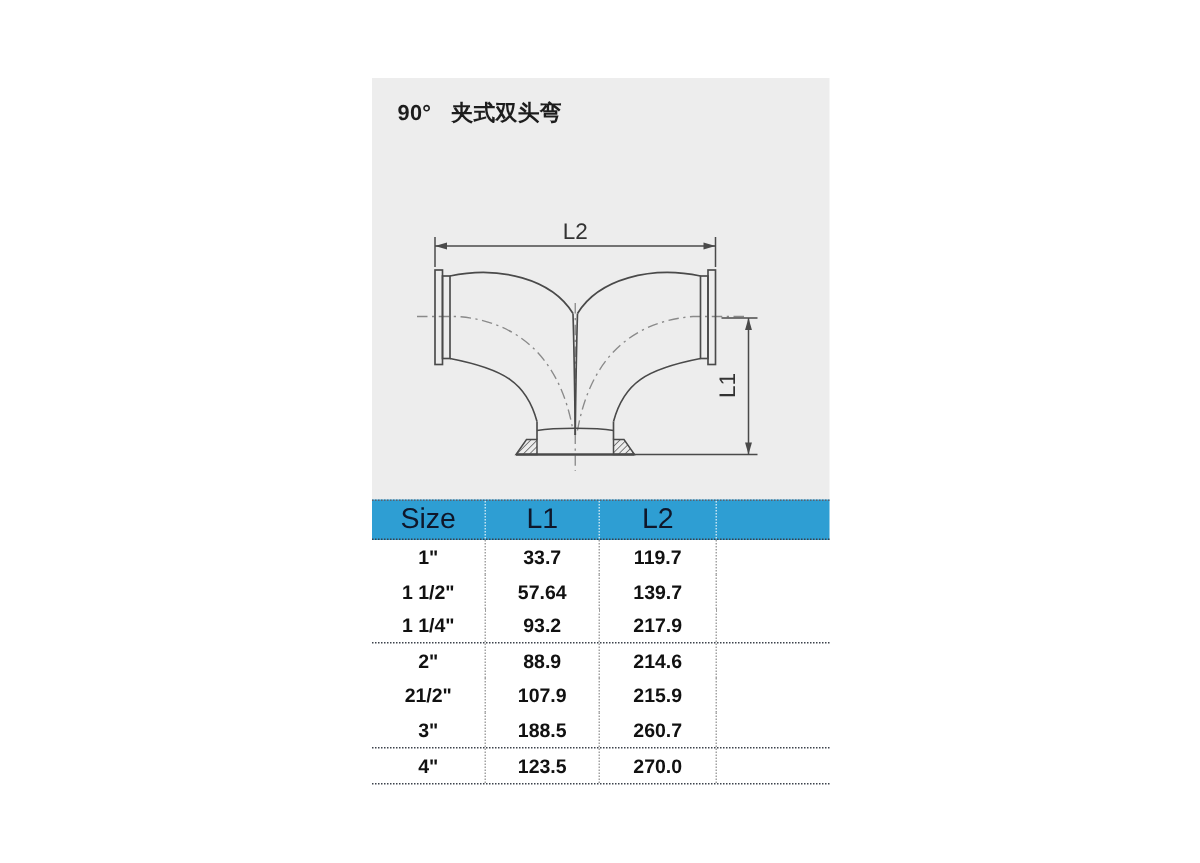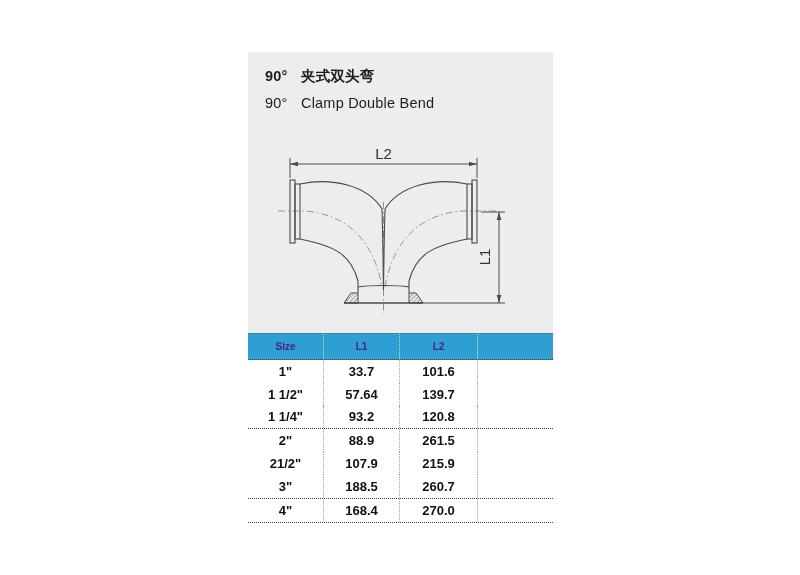--- a/index.html
+++ b/index.html
@@ -8,41 +8,38 @@
   .card{position:absolute;left:248px;top:52px;width:305px;height:281px;background:#ededed;}
   .titles{position:absolute;left:17px;top:11px;color:#1d1d1d;}
   .title-line{height:27px;line-height:27px;font-size:14.5px;letter-spacing:.2px;white-space:nowrap;}
   .title-line .angle{display:inline-block;width:36px;}
   .title-cn{font-weight:bold;}
   .diagram{position:absolute;left:0;top:88px;}
 
   .spec-table{position:absolute;left:248px;top:333px;width:305px;color:#111;}
   .thead{display:flex;height:27px;background:#2e9ed3;
          border-top:1px dotted #5a6270;border-bottom:1px dotted #39404b;box-sizing:border-box;}
-  .thead .tcell{color:#4c1d95;font-size:10px;font-weight:bold;}
+  .thead .tcell{color:#0f172a;font-size:19px;font-weight:normal;}
   .thead .tcell.c0,.thead .tcell.c1,.thead .tcell.c2{border-right:1px dotted rgba(255,255,255,.7);}
   .tgroup{border-bottom:1px dotted #3d434c;}
   .trow{display:flex;height:22.8px;}
   .tcell{display:flex;align-items:center;justify-content:center;box-sizing:border-box;
          font-size:13px;font-weight:bold;}
   .c0{width:76px;} .c1{width:76px;} .c2{width:78px;} .c3{flex:1;}
   .tbody .tcell.c0,.tbody .tcell.c1,.tbody .tcell.c2{border-right:1px dotted #a2a2a2;}
 </style>
 </head>
 <body>
 
 <div class="page">
   <div class="card">
 
     <div class="titles">
       <div class="title-line title-cn">
         <span class="angle">90°</span><span>夹式双头弯</span>
-      </div>
-      <div class="title-line">
-        <span class="angle">90°</span><span>Clamp Double Bend</span>
       </div>
     </div>
 
     <svg class="diagram" width="305" height="193" viewBox="0 0 305 193">
       <defs>
         <pattern id="hatch" width="3" height="3" patternUnits="userSpaceOnUse" patternTransform="rotate(45)">
           <line x1="0" y1="0" x2="0" y2="3" stroke="#555" stroke-width="1"></line>
         </pattern>
       </defs>
 
@@ -104,59 +101,59 @@
       <div class="tcell c0">Size</div>
       <div class="tcell c1">L1</div>
       <div class="tcell c2">L2</div>
       <div class="tcell c3"></div>
     </div>
     <div class="tbody" id="tbody">
         <div class="tgroup">
           <div class="trow">
             <div class="tcell c0">1"</div>
             <div class="tcell c1">33.7</div>
-            <div class="tcell c2">101.6</div>
+            <div class="tcell c2">119.7</div>
             <div class="tcell c3"></div>
           </div>
           <div class="trow">
             <div class="tcell c0">1 1/2"</div>
             <div class="tcell c1">57.64</div>
             <div class="tcell c2">139.7</div>
             <div class="tcell c3"></div>
           </div>
           <div class="trow">
             <div class="tcell c0">1 1/4"</div>
             <div class="tcell c1">93.2</div>
-            <div class="tcell c2">120.8</div>
+            <div class="tcell c2">217.9</div>
             <div class="tcell c3"></div>
           </div>
         </div>
         <div class="tgroup">
           <div class="trow">
             <div class="tcell c0">2"</div>
             <div class="tcell c1">88.9</div>
-            <div class="tcell c2">261.5</div>
+            <div class="tcell c2">214.6</div>
             <div class="tcell c3"></div>
           </div>
           <div class="trow">
             <div class="tcell c0">21/2"</div>
             <div class="tcell c1">107.9</div>
             <div class="tcell c2">215.9</div>
             <div class="tcell c3"></div>
           </div>
           <div class="trow">
             <div class="tcell c0">3"</div>
             <div class="tcell c1">188.5</div>
             <div class="tcell c2">260.7</div>
             <div class="tcell c3"></div>
           </div>
         </div>
         <div class="tgroup">
           <div class="trow">
             <div class="tcell c0">4"</div>
-            <div class="tcell c1">168.4</div>
+            <div class="tcell c1">123.5</div>
             <div class="tcell c2">270.0</div>
             <div class="tcell c3"></div>
           </div>
         </div>
       </div>
   </div>
 </div>
 
 </body></html>

